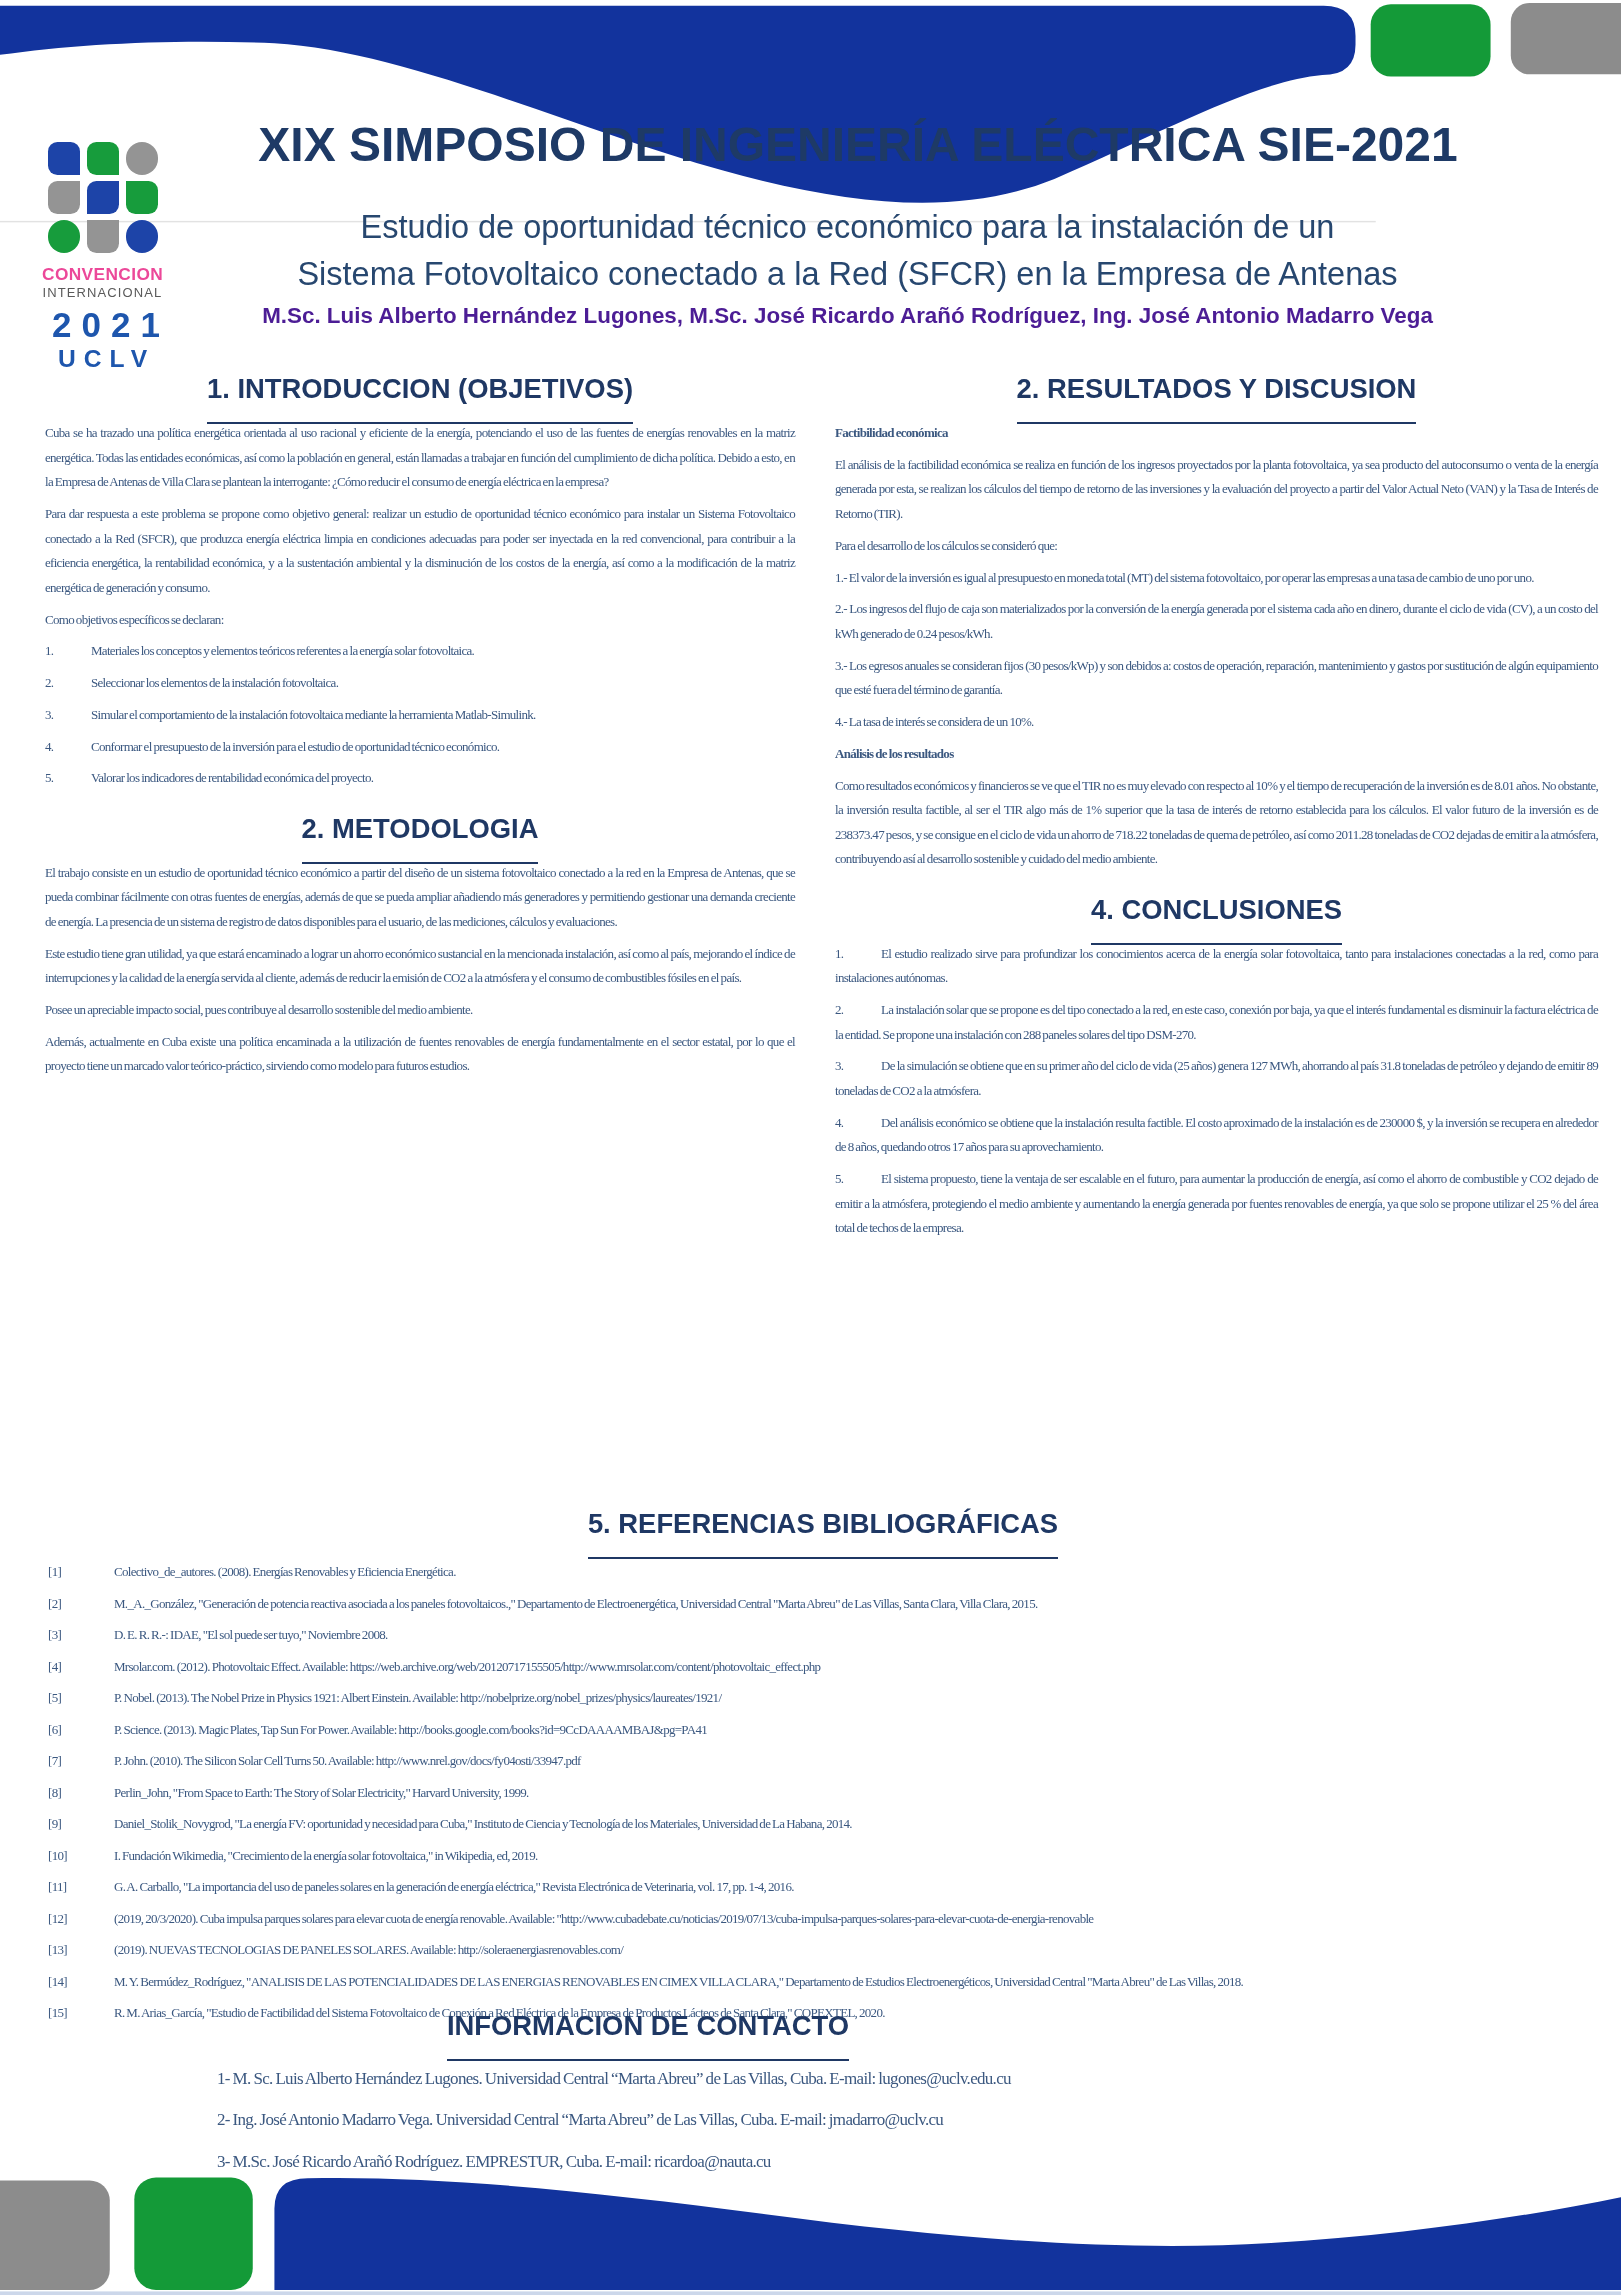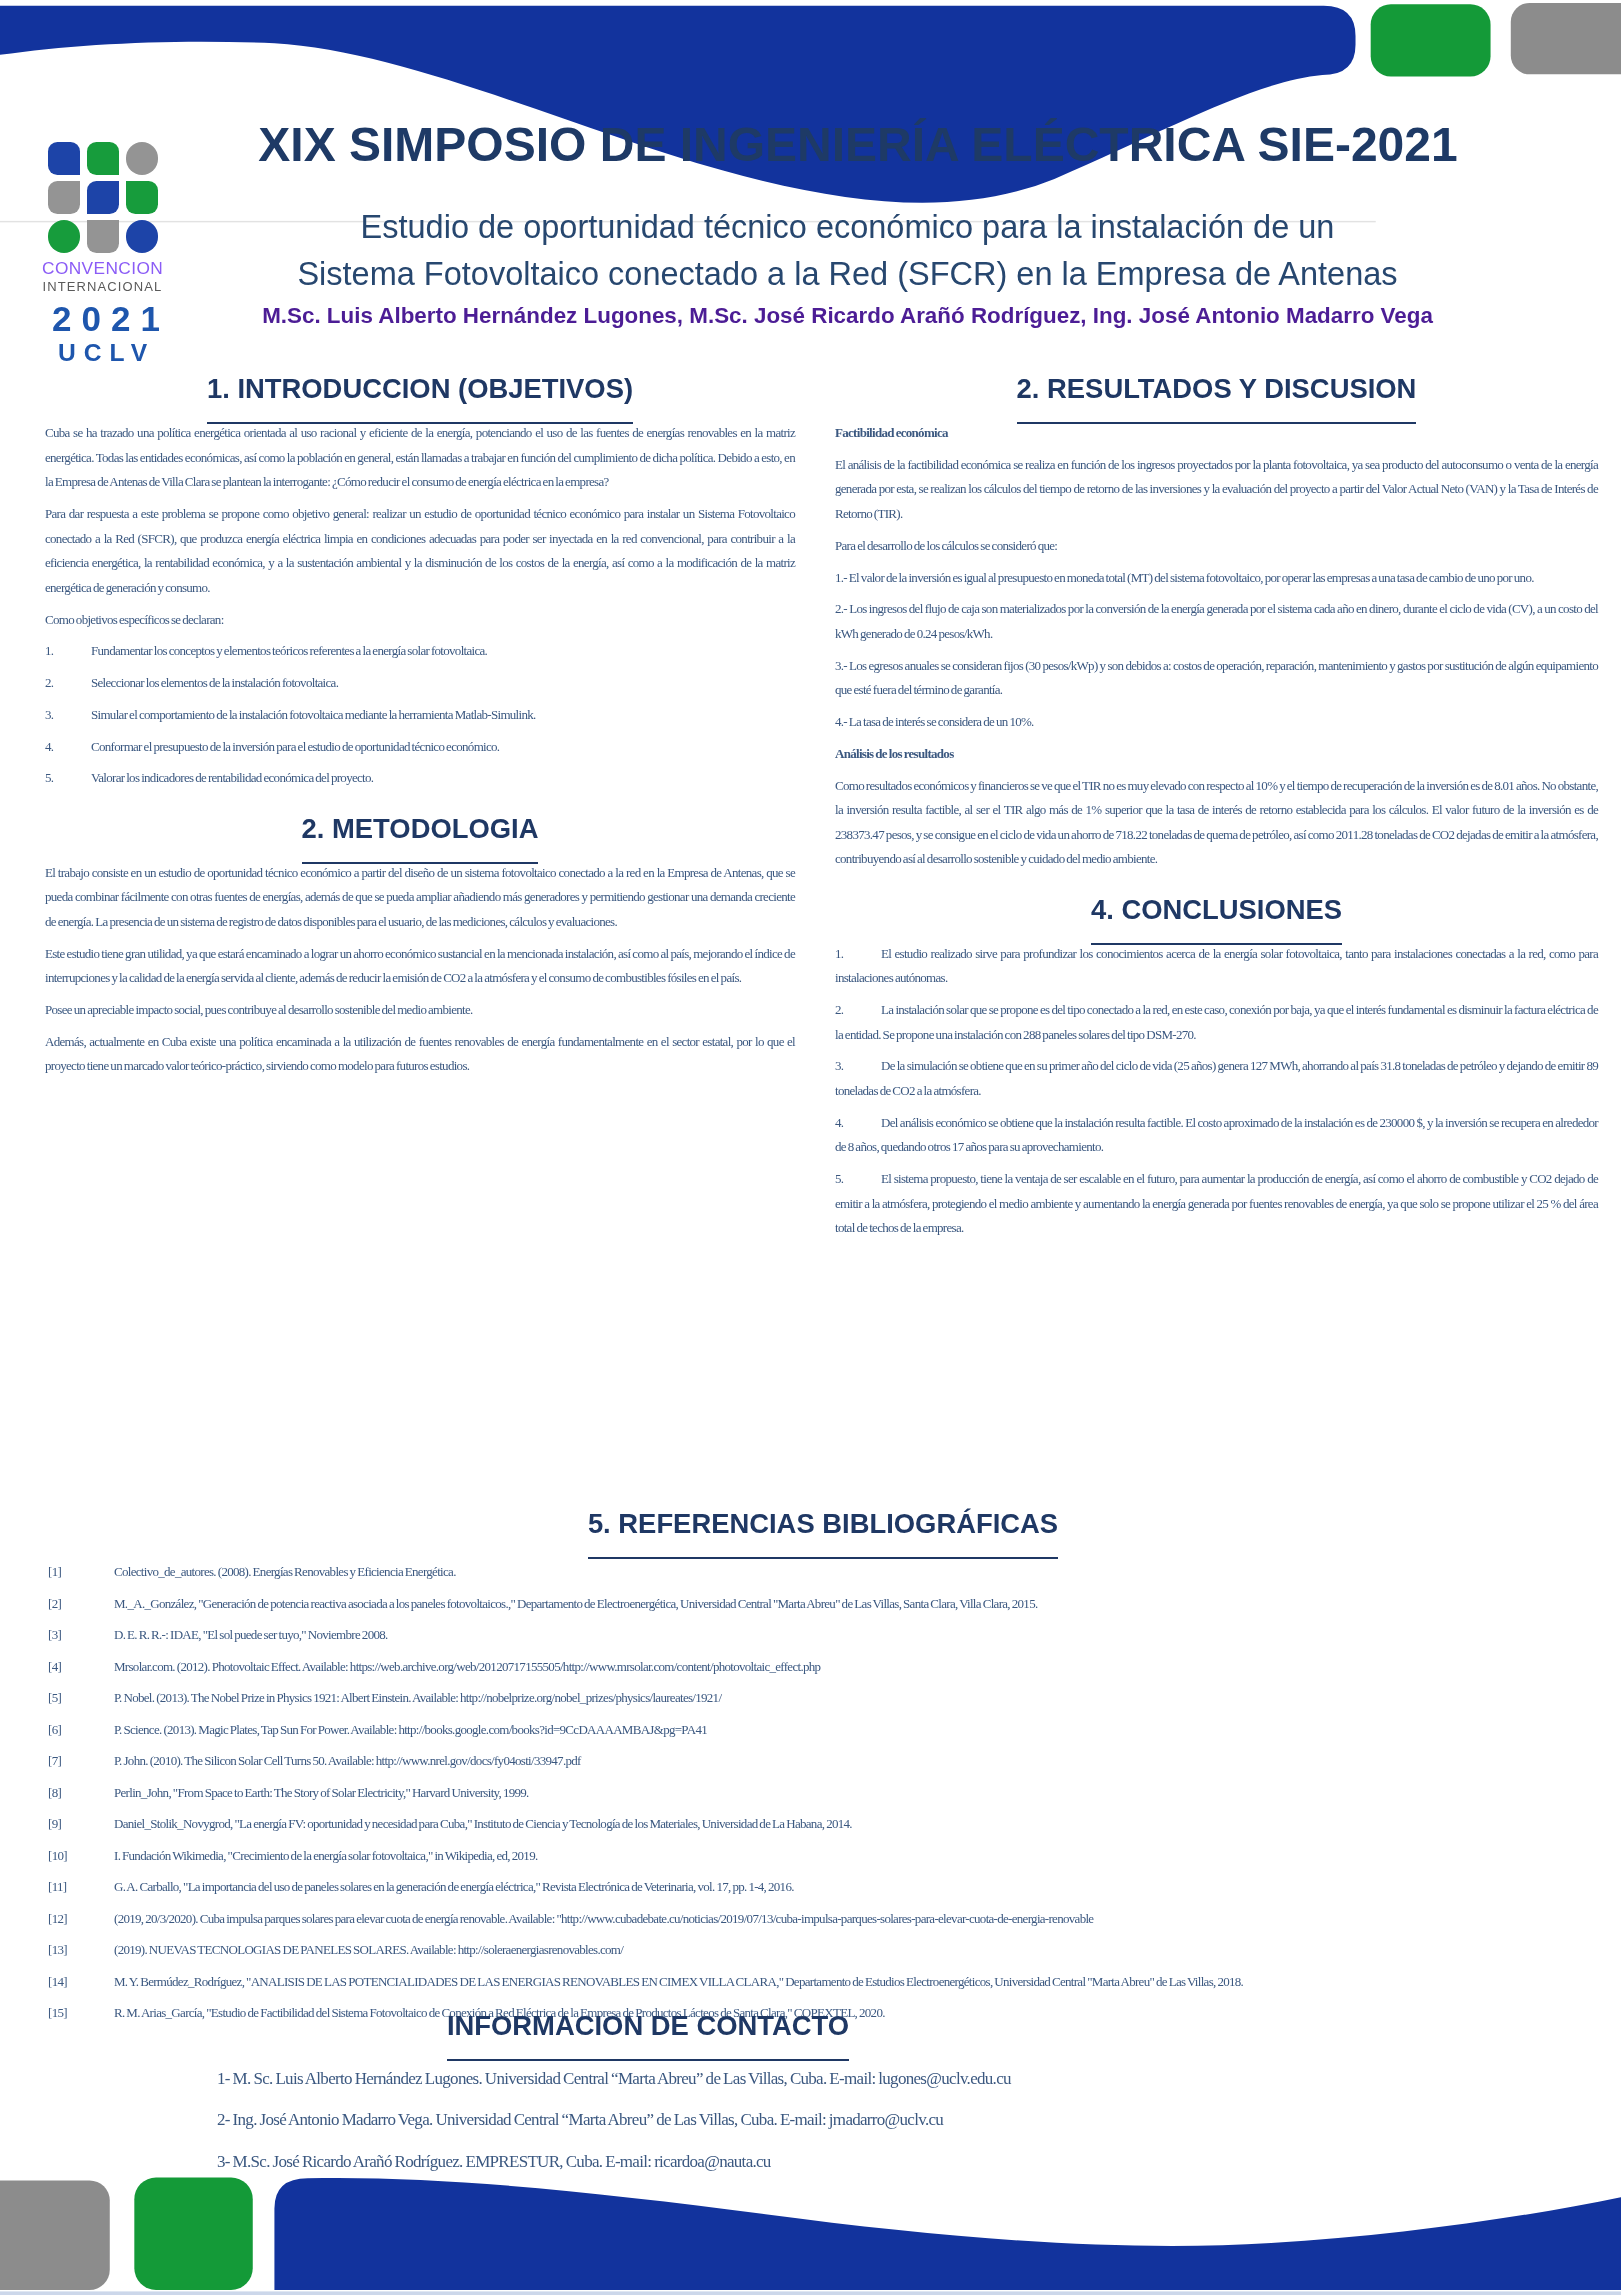--- a/index.html
+++ b/index.html
@@ -21,21 +21,21 @@
   .logo-grid{display:grid;grid-template-columns:repeat(3,32.5px);grid-auto-rows:32.5px;gap:6.5px;width:110px;margin:0 auto;}
   .tile{border-radius:9.4px;}
   .tile.circle{border-radius:50%;}
   .tile.c-blue{background:#1d44a8;}
   .tile.c-green{background:#179c3c;}
   .tile.c-gray{background:#949494;}
   .br0{border-bottom-right-radius:0!important;}
   .bl0{border-bottom-left-radius:0!important;}
   .tr0{border-top-right-radius:0!important;}
   .tl0{border-top-left-radius:0!important;}
-  .logo-l1{margin-top:5px;font-family:"Liberation Sans",sans-serif;font-weight:400;font-size:17.3px;color:#8b5cf6;letter-spacing:0.4px;}
+  .logo-l1{margin-top:11px;font-family:"Liberation Sans",sans-serif;font-weight:700;font-size:17.3px;color:#ec4899;letter-spacing:0.4px;}
   .logo-l2{font-family:"Liberation Sans",sans-serif;font-weight:400;font-size:13px;color:#5a5a5a;letter-spacing:1.1px;}
   .logo-l3{margin-top:5.8px;font-family:"Liberation Sans",sans-serif;font-weight:600;font-size:35px;color:#1e56ad;letter-spacing:10px;text-indent:10px;}
   .logo-l4{font-family:"Liberation Sans",sans-serif;font-weight:600;font-size:24.6px;color:#1e56ad;letter-spacing:8px;text-indent:8px;}
 
   
   .event-title{position:absolute;left:195px;right:101px;top:117px;text-align:center;
     font-family:"Liberation Sans",sans-serif;font-weight:700;font-size:48px;color:#1e3a66;}
   .poster-title{position:absolute;left:181px;right:108px;top:204px;text-align:center;
     font-family:"Liberation Sans",sans-serif;font-weight:400;font-size:32.5px;line-height:47px;color:#27476f;}
   .authors{position:absolute;left:181px;right:108px;top:303px;text-align:center;
@@ -105,21 +105,21 @@
 </div>
 <div class="authors">M.Sc. Luis Alberto Hernández Lugones, M.Sc. José Ricardo Arañó Rodríguez, Ing. José Antonio Madarro Vega</div>
 
 <div id="col-left" class="col">
   <div class="sec-head">
     <span class="u">1. INTRODUCCION (OBJETIVOS)</span>
   </div>
   <p>Cuba se ha trazado una política energética orientada al uso racional y eficiente de la energía, potenciando el uso de las fuentes de energías renovables en la matriz energética. Todas las entidades económicas, así como la población en general, están llamadas a trabajar en función del cumplimiento de dicha política. Debido a esto, en la Empresa de Antenas de Villa Clara se plantean la interrogante: ¿Cómo reducir el consumo de energía eléctrica en la empresa?</p>
   <p>Para dar respuesta a este problema se propone como objetivo general: realizar un estudio de oportunidad técnico económico para instalar un Sistema Fotovoltaico conectado a la Red (SFCR), que produzca energía eléctrica limpia en condiciones adecuadas para poder ser inyectada en la red convencional, para contribuir a la eficiencia energética, la rentabilidad económica, y a la sustentación ambiental y la disminución de los costos de la energía, así como a  la modificación de la matriz energética de generación y consumo.</p>
   <p>Como objetivos específicos se declaran:</p>
-  <p class="li"><span class="num">1.</span><span>Fundamentar los conceptos y elementos teóricos referentes a la energía solar fotovoltaica.</span></p>
+  <p class="li"><span class="num">1.</span><span>Materiales los conceptos y elementos teóricos referentes a la energía solar fotovoltaica.</span></p>
   <p class="li"><span class="num">2.</span><span>Seleccionar los elementos de la instalación fotovoltaica.</span></p>
   <p class="li"><span class="num">3.</span><span>Simular el comportamiento de la instalación fotovoltaica mediante la herramienta Matlab-Simulink.</span></p>
   <p class="li"><span class="num">4.</span><span>Conformar el presupuesto de la inversión para el estudio de oportunidad técnico económico.</span></p>
   <p class="li"><span class="num">5.</span><span>Valorar los indicadores de rentabilidad económica del proyecto.</span></p>
 
   <div class="sec-head mt">
     <span class="u">2. METODOLOGIA</span>
   </div>
   <p>El trabajo consiste en un estudio de oportunidad técnico económico a partir del diseño de un sistema fotovoltaico conectado a la red en la Empresa de Antenas, que se pueda combinar fácilmente con otras fuentes de energías, además de que se pueda ampliar añadiendo más generadores y permitiendo gestionar una demanda creciente de energía. La presencia de un sistema de registro de datos disponibles para el usuario, de las mediciones, cálculos y evaluaciones.</p>
   <p>Este estudio tiene gran utilidad, ya que estará encaminado a lograr un ahorro económico sustancial en la mencionada instalación, así como al país, mejorando el índice de interrupciones y la calidad de la energía servida al cliente, además de reducir la emisión de CO2 a la atmósfera y el consumo de combustibles fósiles en el país.</p>

